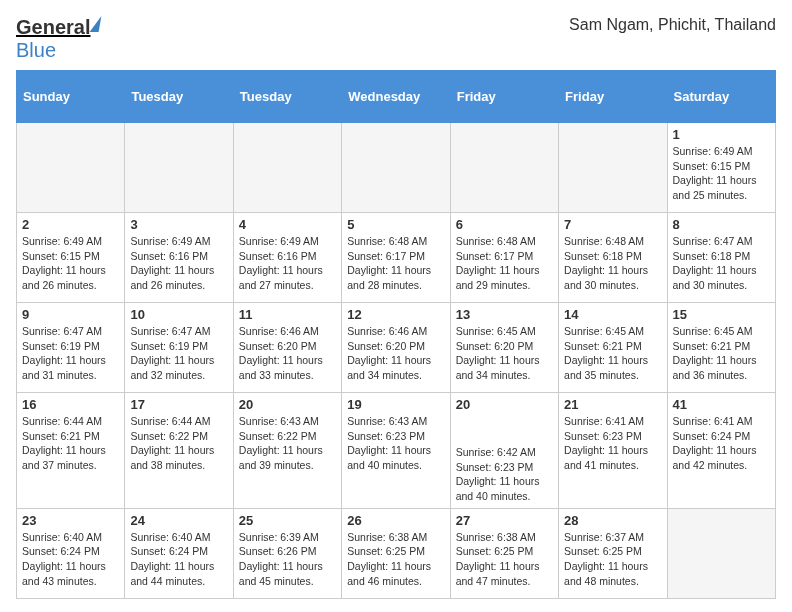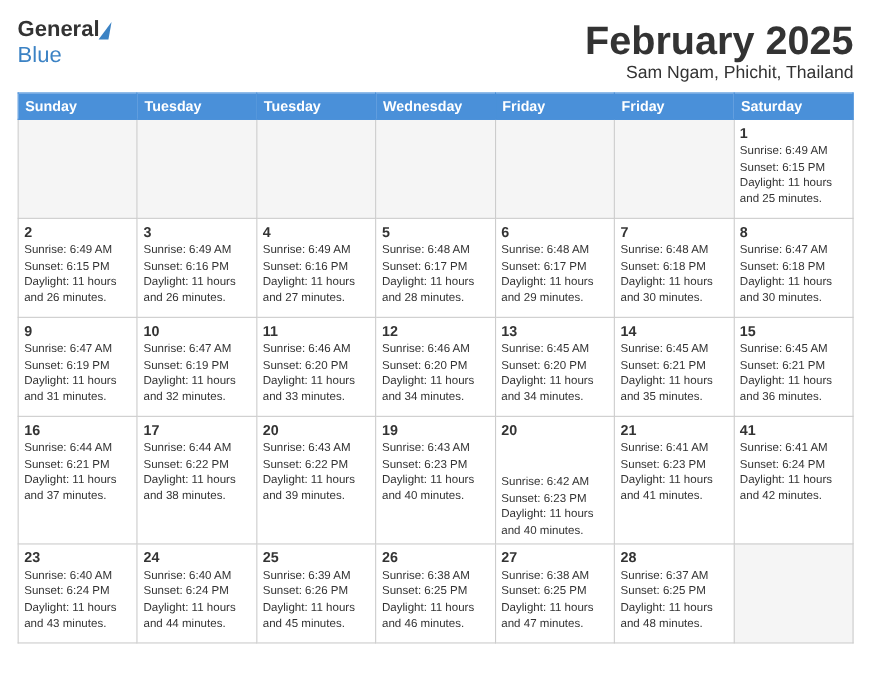--- a/index.html
+++ b/index.html
@@ -35,21 +35,21 @@
     }
     .calendar {
       width: 100%;
       border-collapse: collapse;
       font-size: 11px;
     }
     .calendar th {
       background: #4a90d9;
       color: #fff;
       text-align: left;
-      padding: 4px 6px;
+      padding: 18px 6px;
       font-size: 13px;
       font-weight: bold;
       border: 1px solid #4a90d9;
     }
     .calendar td {
       vertical-align: top;
       border: 1px solid #ccc;
       padding: 4px 5px;
       width: 108px;
       height: 90px;
@@ -65,21 +65,22 @@
       display: block;
       margin-bottom: 2px;
     }
     .day-info {
       color: #333;
       font-size: 10.5px;
       line-height: 1.4;
     }
     .logo-wrapper {
       display: flex;
-      align-items: center;
+      align-items: flex-start;
+      text-decoration: underline;
     }
     .logo-text-general {
       font-size: 20px;
       font-weight: bold;
       color: #333;
     }
     .logo-text-blue {
       font-size: 20px;
       font-weight: normal;
       color: #3b82c4;
@@ -99,21 +100,20 @@
 
 <div class="header">
   <div class="logo">
     <div class="logo-wrapper">
       <span class="logo-text-general">General</span>
       <span class="logo-triangle"></span>
     </div>
     <span class="logo-text-blue">Blue</span>
   </div>
   <div class="title-block">
-    <div class="month-title">February 2025</div>
     <div class="location">Sam Ngam, Phichit, Thailand</div>
   </div>
 </div>
 
 <table class="calendar">
   <thead>
     <tr>
     <th>Sunday</th>
         <th>Tuesday</th>
         <th>Tuesday</th>

